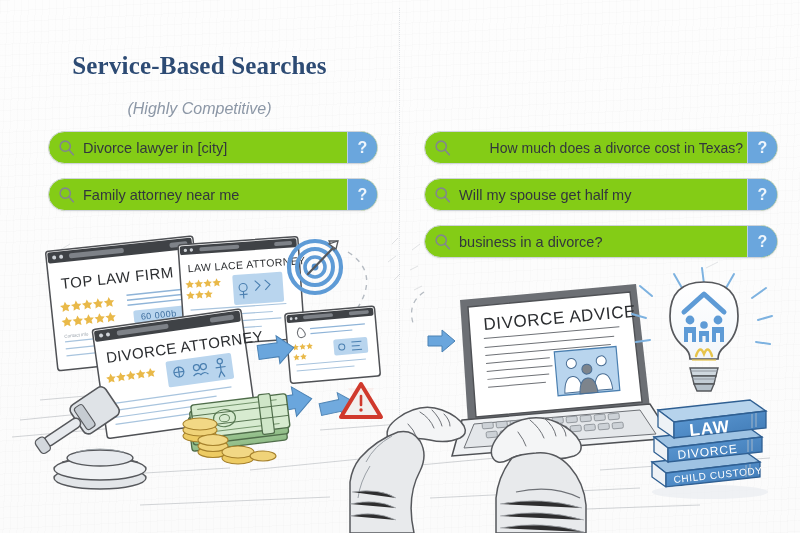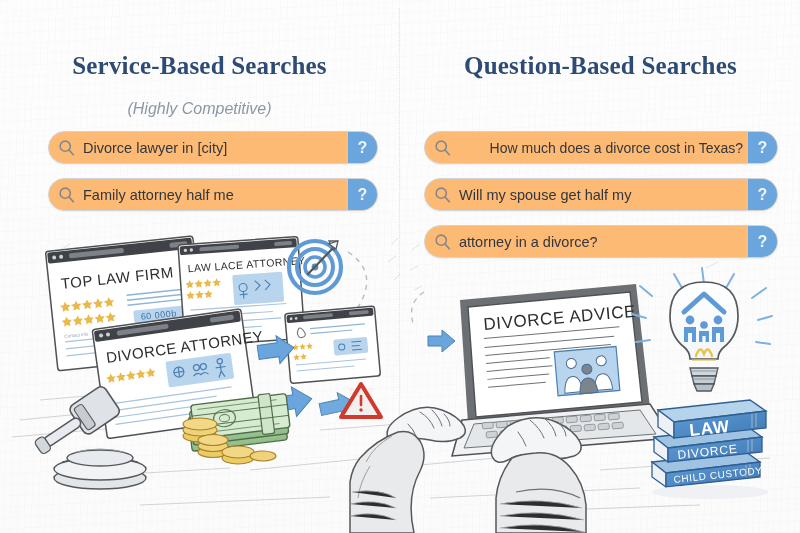--- a/index.html
+++ b/index.html
@@ -40,21 +40,21 @@
     font-family:"Liberation Sans", sans-serif;
     font-size:16px; font-style:italic; color:#8c97a6;
     white-space:nowrap;
   }
   #head-left { left:0; top:52px; width:399px; }
   #head-right{ left:401px; top:52px; width:399px; }
 
   
   .searchbar{
     position:absolute; height:33px;
-    background:#fdba74;
+    background:#84cc16;
     border:1.3px solid #cfd4da;
     border-radius:17px;
     display:flex; align-items:center;
     box-shadow:0 1px 2px rgba(0,0,0,.05);
     overflow:hidden;
   }
   .searchbar .mag{
     width:34px; flex:0 0 34px; display:flex;
     align-items:center; justify-content:center; color:#8b8f94;
   }
@@ -500,42 +500,41 @@
       </g>
       <ellipse cx="710" cy="492" rx="58" ry="7" fill="#e9edf1" opacity=".7"></ellipse>
     </g>
   </svg>
 
   <div class="col-head" id="head-left">
     <div class="title">Service-Based Searches</div>
     <div class="sub">(Highly Competitive)</div>
   </div>
   <div class="col-head" id="head-right">
-    <div class="title">Question-Based Searches</div>
   </div>
 
   <div class="searchbar" id="sb-l1">
     <span class="mag">
       <svg width="17" height="17" viewBox="0 0 20 20">
           <circle cx="8.5" cy="8.5" r="6" fill="none" stroke="#82878d" stroke-width="1.8"></circle>
           <path d="M13 13 L18 18.5" stroke="#82878d" stroke-width="2" stroke-linecap="round"></path>
         </svg>
     </span>
     <span class="q">Divorce lawyer in [city]</span>
     <span class="qmark">?</span>
   </div>
 
   <div class="searchbar" id="sb-l2">
     <span class="mag">
       <svg width="17" height="17" viewBox="0 0 20 20">
           <circle cx="8.5" cy="8.5" r="6" fill="none" stroke="#82878d" stroke-width="1.8"></circle>
           <path d="M13 13 L18 18.5" stroke="#82878d" stroke-width="2" stroke-linecap="round"></path>
         </svg>
     </span>
-    <span class="q">Family attorney half me</span>
+    <span class="q">Family attorney near me</span>
     <span class="qmark">?</span>
   </div>
 
   <div class="searchbar" id="sb-r1">
     <span class="mag">
       <svg width="17" height="17" viewBox="0 0 20 20">
           <circle cx="8.5" cy="8.5" r="6" fill="none" stroke="#82878d" stroke-width="1.8"></circle>
           <path d="M13 13 L18 18.5" stroke="#82878d" stroke-width="2" stroke-linecap="round"></path>
         </svg>
     </span>
@@ -554,16 +553,16 @@
     <span class="qmark">?</span>
   </div>
 
   <div class="searchbar" id="sb-r3">
     <span class="mag">
       <svg width="17" height="17" viewBox="0 0 20 20">
           <circle cx="8.5" cy="8.5" r="6" fill="none" stroke="#82878d" stroke-width="1.8"></circle>
           <path d="M13 13 L18 18.5" stroke="#82878d" stroke-width="2" stroke-linecap="round"></path>
         </svg>
     </span>
-    <span class="q">attorney in a divorce?</span>
+    <span class="q">business in a divorce?</span>
     <span class="qmark">?</span>
   </div>
 </div>
 
 </body></html>

